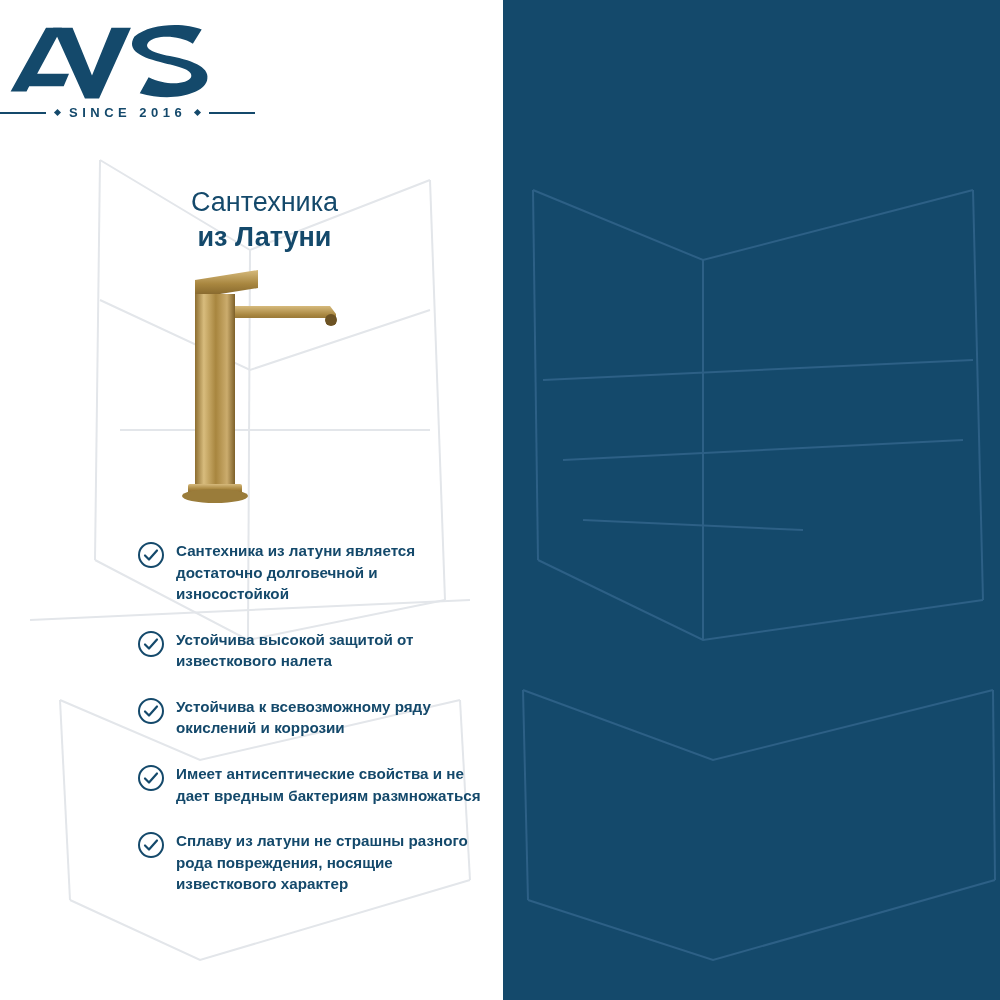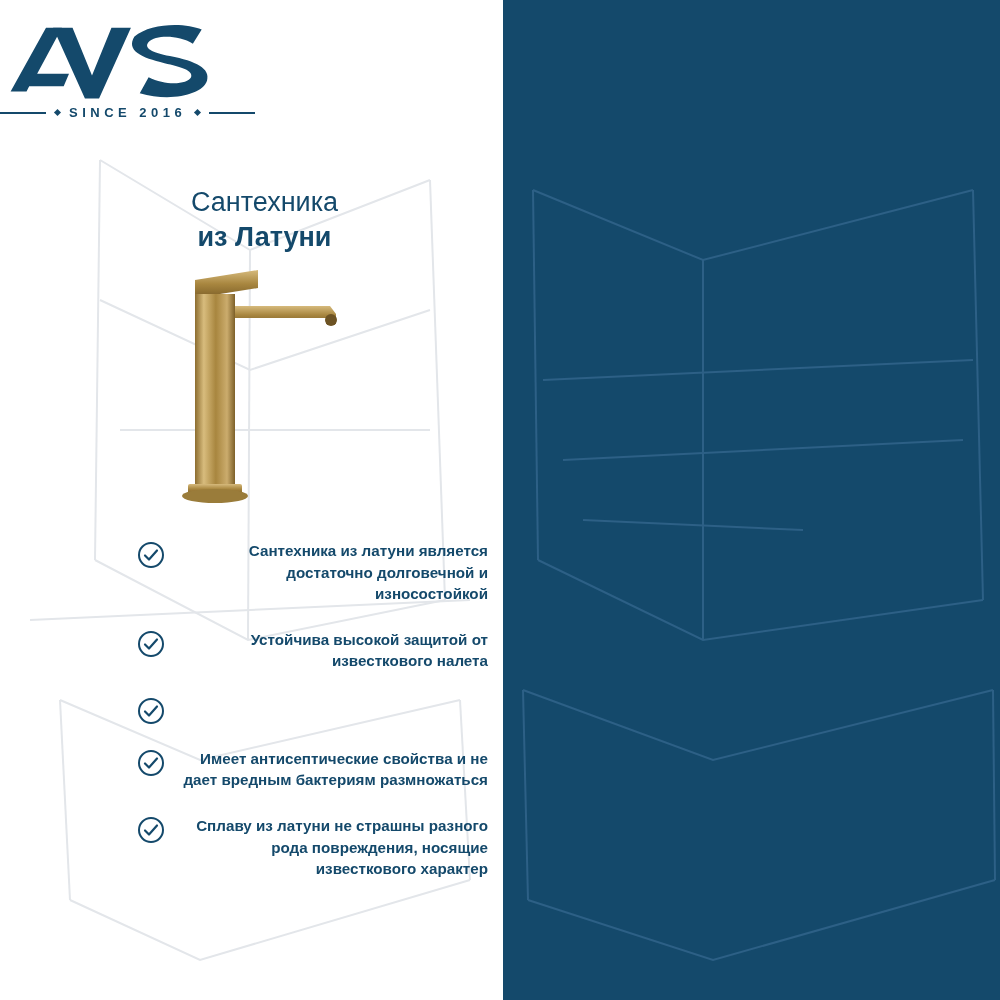--- a/index.html
+++ b/index.html
@@ -122,21 +122,21 @@
     height: 26px;
     margin-top: 2px;
     margin-right: 12px;
   }
   .feature .txt {
     font-size: 15.2px;
     font-weight: 700;
     line-height: 1.42;
   }
   .features-left .txt { color: #14496b; }
-  .features-left .feature { margin-bottom: 24px; text-align: right; }
+  .features-left .feature { margin-bottom: 24px; }
 </style>
 </head>
 <body>
 
 <div class="page">
 
   <div class="panel panel-left">
 
     <svg class="sketch" viewBox="0 0 503 1000" preserveAspectRatio="none">
       <g stroke="#e3e6ea" stroke-width="2" fill="none">
@@ -217,20 +217,21 @@
           <circle cx="13" cy="13" r="12" fill="none" stroke="#14496b" stroke-width="2"></circle>
           <path d="M7 13.5 L11 17.5 L19 8.5" fill="none" stroke="#14496b" stroke-width="2.2" stroke-linecap="round" stroke-linejoin="round"></path>
         </svg>
         <div class="txt">Устойчива высокой защитой от известкового налета</div>
       </div>
       <div class="feature">
         <svg class="bullet" viewBox="0 0 26 26">
           <circle cx="13" cy="13" r="12" fill="none" stroke="#14496b" stroke-width="2"></circle>
           <path d="M7 13.5 L11 17.5 L19 8.5" fill="none" stroke="#14496b" stroke-width="2.2" stroke-linecap="round" stroke-linejoin="round"></path>
         </svg>
+        <div class="txt">Устойчива к всевозможному ряду окислений и коррозии</div>
       </div>
       <div class="feature">
         <svg class="bullet" viewBox="0 0 26 26">
           <circle cx="13" cy="13" r="12" fill="none" stroke="#14496b" stroke-width="2"></circle>
           <path d="M7 13.5 L11 17.5 L19 8.5" fill="none" stroke="#14496b" stroke-width="2.2" stroke-linecap="round" stroke-linejoin="round"></path>
         </svg>
         <div class="txt">Имеет антисептические свойства и не дает вредным бактериям размножаться</div>
       </div>
       <div class="feature">
         <svg class="bullet" viewBox="0 0 26 26">

